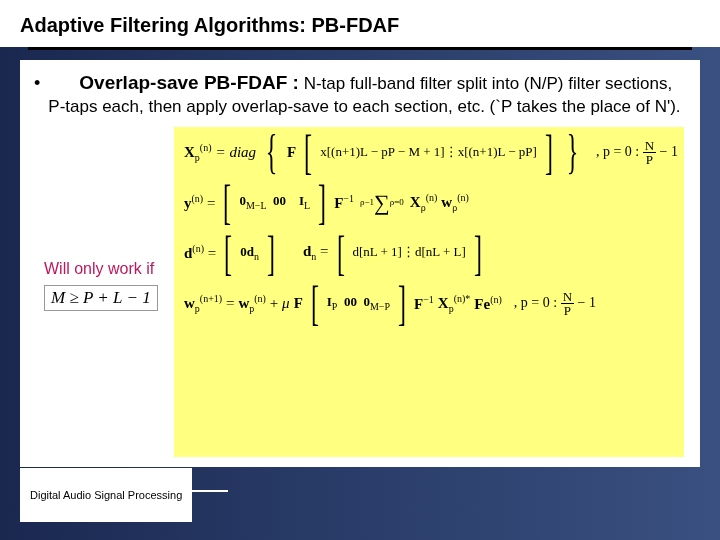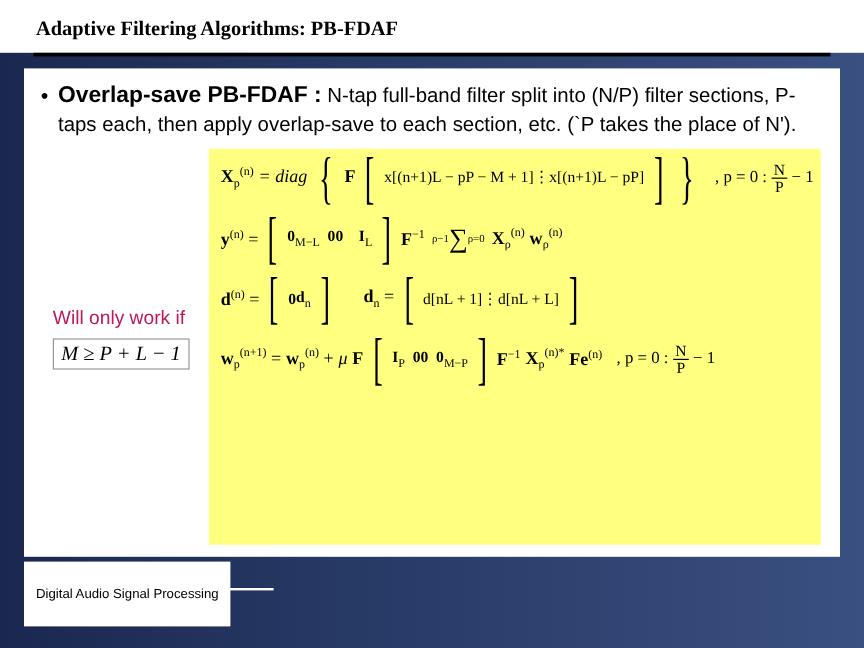--- a/index.html
+++ b/index.html
@@ -11,25 +11,24 @@
     overflow: hidden;
     position: relative;
   }
   .slide {
     width: 720px;
     height: 540px;
     position: relative;
   }
   .title {
     background: #ffffff;
-    padding: 14px 30px 10px 30px;
-    font-size: 17px;
+    padding: 14px 30px 10px 20px;
+    font-size: 20px;
     font-weight: bold;
     color: #000;
-    font-family: Liberation Serif, serif;
   }
   .title-underline {
     border-bottom: 3px solid #000;
     margin: 0 28px 4px 28px;
   }
   .content {
     background: #ffffff;
     margin: 10px 20px 0 20px;
     padding: 10px 14px 10px 14px;
     position: relative;
@@ -46,20 +45,21 @@
     margin-top: 2px;
   }
   .bullet-text {
     font-size: 17px;
     color: #000;
     line-height: 1.35;
   }
   .bullet-text .lead {
     font-size: 19px;
     font-weight: bold;
+    margin-left: 31px;
   }
   .formula-block {
     background: #ffff80;
     margin-top: 8px;
     margin-left: 140px;
     width: 510px;
     height: 330px;
     overflow: hidden;
   }
   .note {

